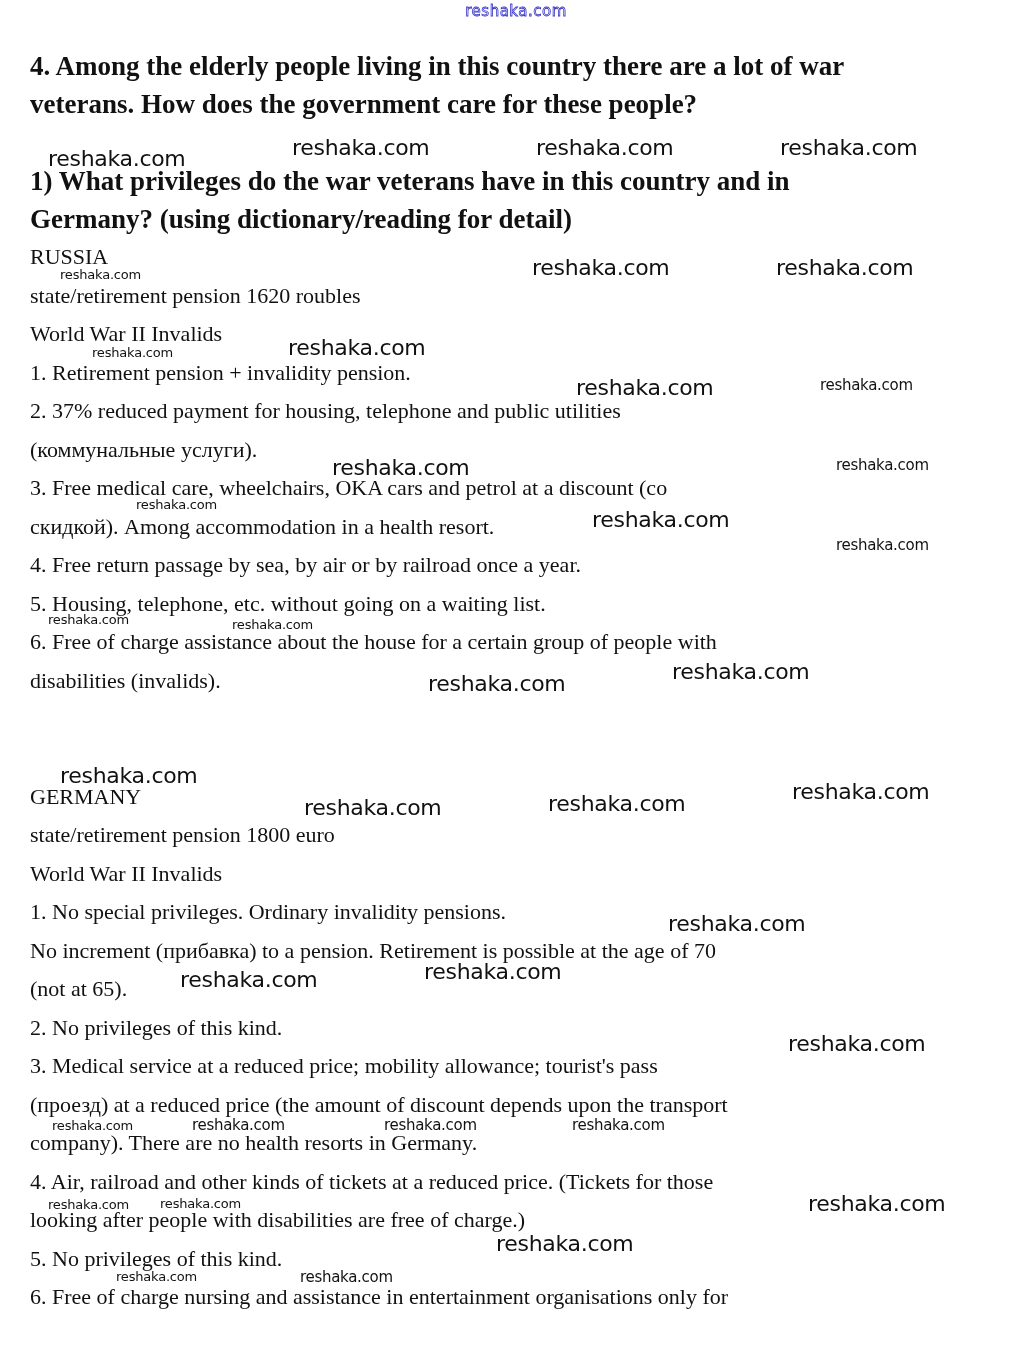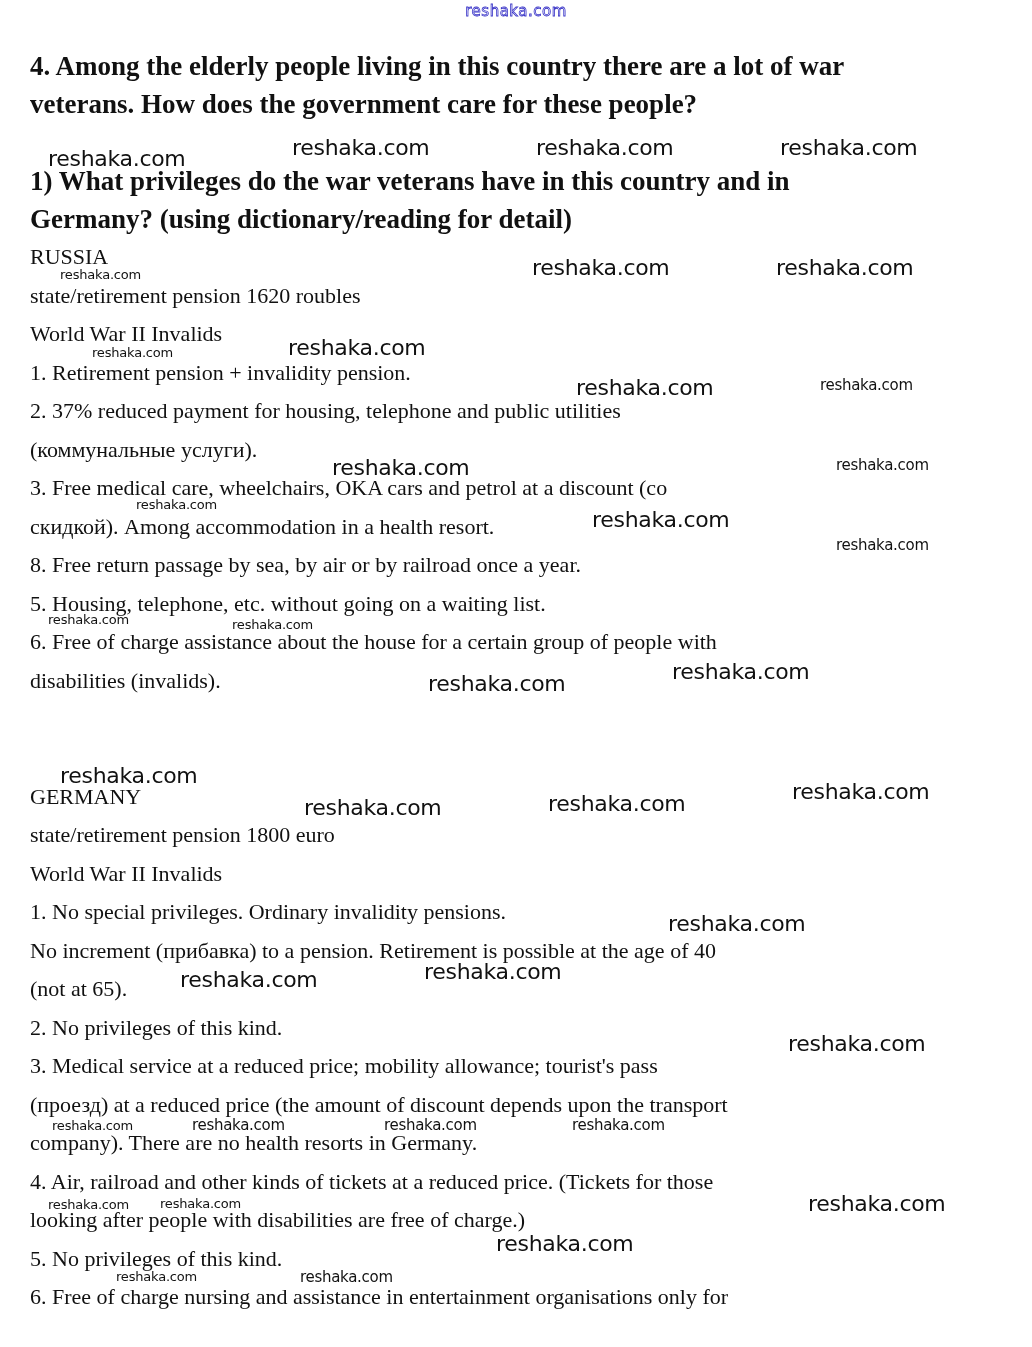--- a/index.html
+++ b/index.html
@@ -39,30 +39,30 @@
   <div class="line bold" style="top:200px">Germany? (using dictionary/reading for detail)</div>
 
   <div class="line" style="top:238px">RUSSIA</div>
   <div class="line" style="top:277px">state/retirement pension 1620 roubles</div>
   <div class="line" style="top:315px">World War II Invalids</div>
   <div class="line" style="top:354px">1. Retirement pension + invalidity pension.</div>
   <div class="line" style="top:392px">2. 37% reduced payment for housing, telephone and public utilities</div>
   <div class="line" style="top:431px">(коммунальные услуги).</div>
   <div class="line" style="top:469px">3. Free medical care, wheelchairs, OKA cars and petrol at a discount (со</div>
   <div class="line" style="top:508px">скидкой). Among accommodation in a health resort.</div>
-  <div class="line" style="top:546px">8. Free return passage by sea, by air or by railroad once a year.</div>
+  <div class="line" style="top:546px">4. Free return passage by sea, by air or by railroad once a year.</div>
   <div class="line" style="top:585px">5. Housing, telephone, etc. without going on a waiting list.</div>
   <div class="line" style="top:623px">6. Free of charge assistance about the house for a certain group of people with</div>
   <div class="line" style="top:662px">disabilities (invalids).</div>
 
   <div class="line" style="top:778px">GERMANY</div>
   <div class="line" style="top:816px">state/retirement pension 1800 euro</div>
   <div class="line" style="top:855px">World War II Invalids</div>
   <div class="line" style="top:893px">1. No special privileges. Ordinary invalidity pensions.</div>
-  <div class="line" style="top:932px">No increment (прибавка) to a pension. Retirement is possible at the age of 40</div>
+  <div class="line" style="top:932px">No increment (прибавка) to a pension. Retirement is possible at the age of 70</div>
   <div class="line" style="top:970px">(not at 65).</div>
   <div class="line" style="top:1009px">2. No privileges of this kind.</div>
   <div class="line" style="top:1047px">3. Medical service at a reduced price; mobility allowance; tourist's pass</div>
   <div class="line" style="top:1086px">(проезд) at a reduced price (the amount of discount depends upon the transport</div>
   <div class="line" style="top:1124px">company). There are no health resorts in Germany.</div>
   <div class="line" style="top:1163px">4. Air, railroad and other kinds of tickets at a reduced price. (Tickets for those</div>
   <div class="line" style="top:1201px">looking after people with disabilities are free of charge.)</div>
   <div class="line" style="top:1240px">5. No privileges of this kind.</div>
   <div class="line" style="top:1278px">6. Free of charge nursing and assistance in entertainment organisations only for</div>
 </div>

